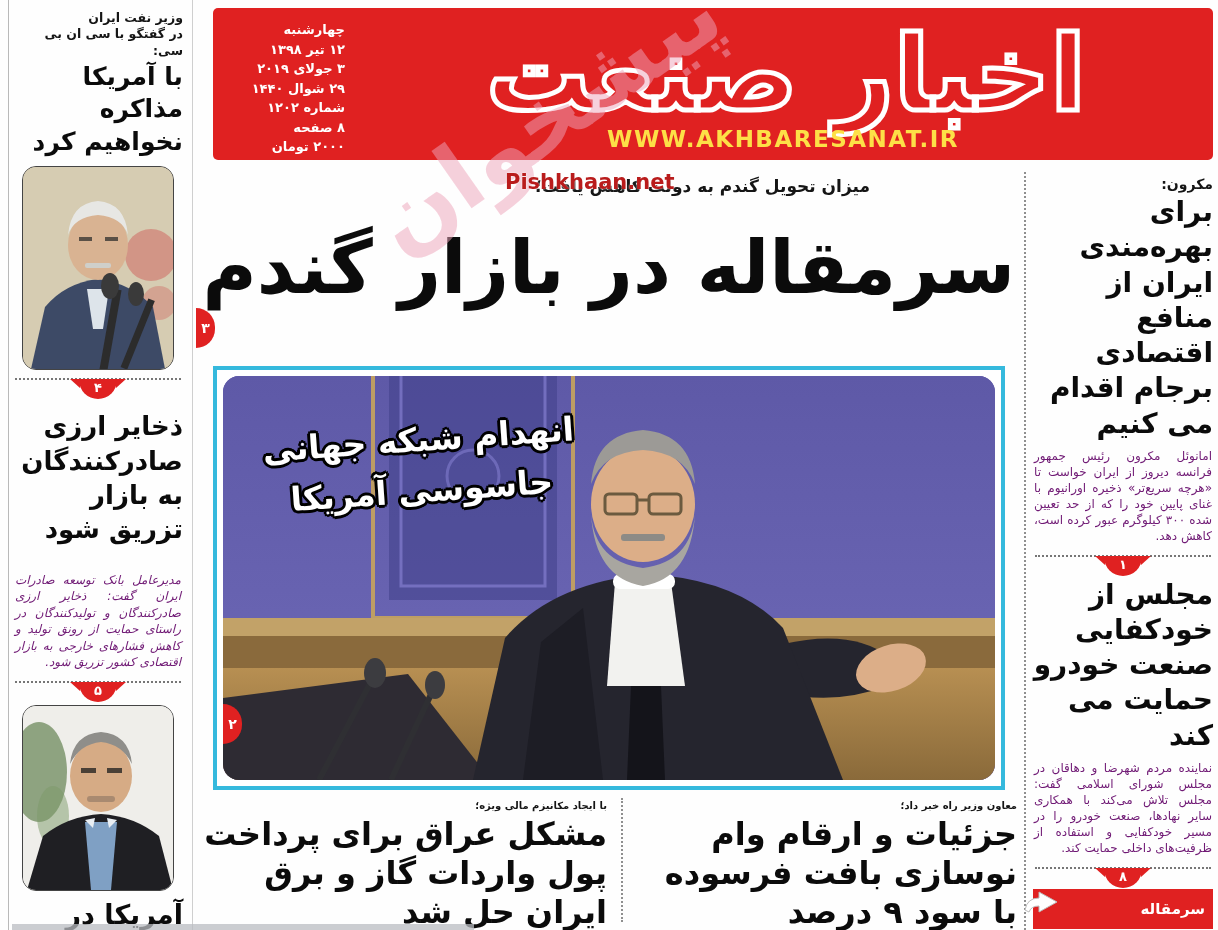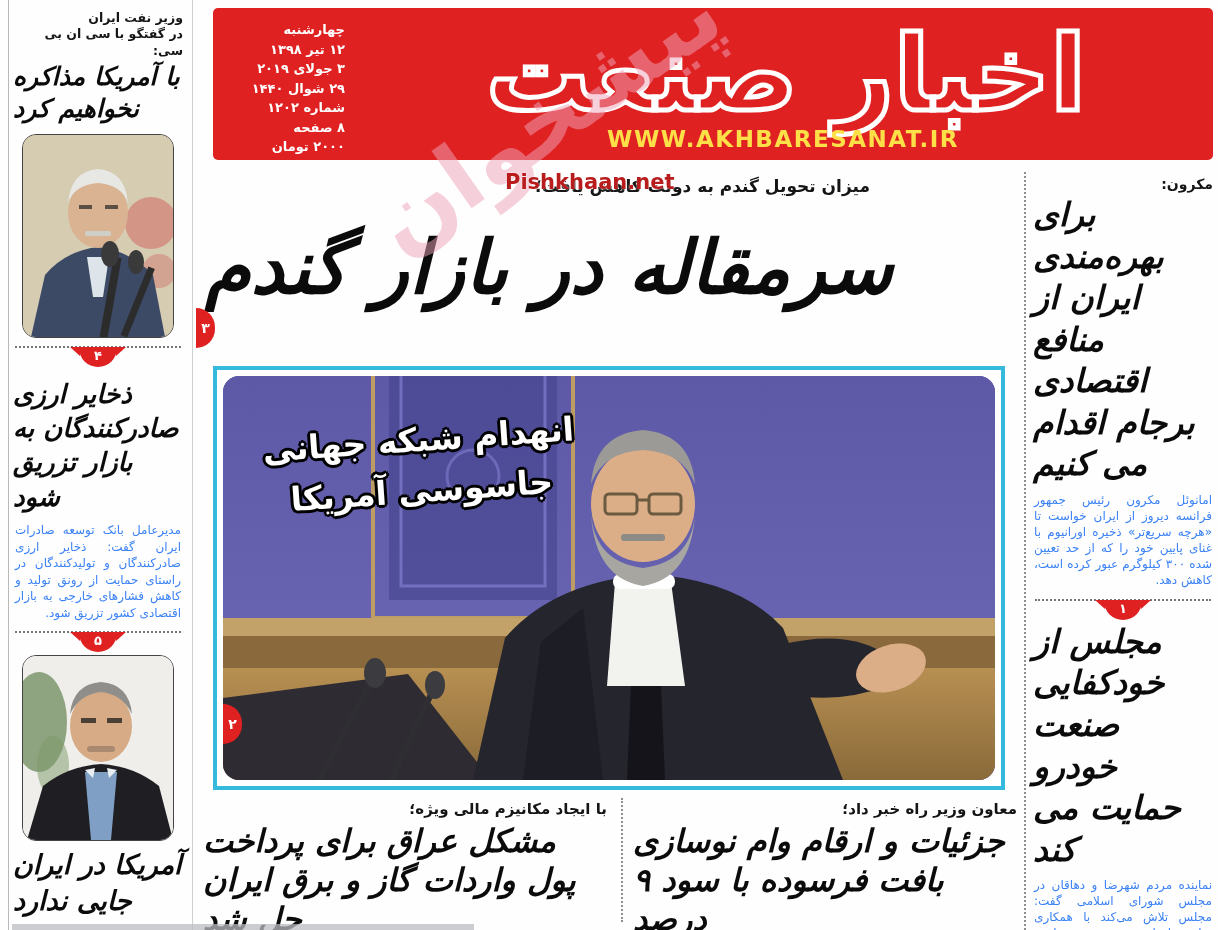--- a/index.html
+++ b/index.html
@@ -20,64 +20,64 @@
   .dateline span{display:block;}
   .logo-svg{position:absolute;left:128px;top:0;}
   .site-url{position:absolute;left:330px;bottom:8px;width:480px;text-align:center;color:#fde047;font-weight:800;font-size:23px;letter-spacing:1.5px;font-family:"DejaVu Sans",sans-serif;}
 
   
   .wm-fa{position:absolute;left:492px;top:18px;width:240px;font-size:92px;font-weight:bold;color:#eea4ba;opacity:.5;transform:rotate(-35deg);z-index:6;direction:rtl;pointer-events:none;}
   .wm-en{position:absolute;left:505px;top:170px;font-size:21px;font-weight:800;color:#b91c1c;z-index:7;text-shadow:0 0 2px #fff;}
 
   
   .kicker{font-weight:bold;color:#151515;direction:rtl;text-align:right;}
-  .headline{font-weight:bold;color:#0b0b0b;direction:rtl;text-align:left;font-style:italic;}
-  .bodytext{color:#3b82f6;direction:rtl;text-align:justify;}
+  .headline{font-weight:bold;color:#0b0b0b;direction:rtl;text-align:right;}
+  .bodytext{color:#701a75;direction:rtl;text-align:justify;}
 
   
   .divider{position:relative;height:26px;}
   .divider::before{content:"";position:absolute;left:1%;right:1%;top:6px;border-top:2px dotted #767676;}
   .nb{position:absolute;left:50%;transform:translateX(-50%);top:7px;width:38px;height:20px;background:var(--red);border-radius:0 0 20px 20px;color:#fff;font-size:13px;line-height:18px;text-align:center;font-weight:bold;}
   .nb::before{content:"";position:absolute;right:-9px;top:0;border-bottom:9px solid transparent;border-left:10px solid var(--red);}
   .nb::after{content:"";position:absolute;left:-9px;top:0;border-bottom:9px solid transparent;border-right:10px solid var(--red);}
 
   
   .sb{position:absolute;width:19px;height:40px;background:var(--red);border-radius:0 20px 20px 0;color:#fff;font-size:14px;font-weight:bold;display:flex;align-items:center;justify-content:center;z-index:5;}
 
   
   .leftcol{position:absolute;left:13px;top:10px;width:170px;}
   .lc-kicker{font-size:12.5px;line-height:1.3;}
   .lc-headline1{font-size:25px;line-height:1.3;margin-top:2px;}
   .photo-frame{width:152px;height:204px;margin:8px auto 2px auto;border:1px solid #444;border-radius:14px;overflow:hidden;background:#d6ccb2;}
   .photo-frame2{width:152px;height:186px;margin:4px auto 4px auto;border:1px solid #444;border-radius:14px;overflow:hidden;background:#efeeea;}
   .lc-kicker2{font-size:11.5px;margin-top:2px;}
   .lc-headline2{font-size:26px;line-height:1.32;margin-top:11px;}
-  .lc-body{font-size:12px;line-height:1.38;margin-top:8px;padding:0 2px;}
+  .lc-body{font-size:12px;line-height:1.38;margin-top:25px;padding:0 2px;font-style:italic;}
   .lc-headline3{font-size:27px;line-height:1.32;margin-top:6px;}
 
   
   .main-kicker{position:absolute;left:350px;top:176px;width:520px;font-size:17px;z-index:4;}
   .main-headline{position:absolute;left:205px;top:192px;width:810px;font-size:74px;line-height:150px;white-space:nowrap;letter-spacing:-2px;z-index:3;}
   .main-photo{position:absolute;left:213px;top:366px;width:792px;height:424px;border:4px solid var(--cyan);background:#fff;padding:6px;z-index:2;}
   .main-photo-inner{position:relative;width:100%;height:100%;border-radius:16px;overflow:hidden;background:#5e59a7;}
   .caption{position:absolute;left:22px;top:38px;width:350px;transform:rotate(-4deg);direction:rtl;text-align:center;}
   .cap{color:#fff;font-weight:bold;font-size:33px;line-height:1.55;
        text-shadow:-2px -2px 0 #000,2px -2px 0 #000,-2px 2px 0 #000,2px 2px 0 #000,0 -3px 0 #000,0 3px 0 #000,-3px 0 0 #000,3px 0 0 #000;}
 
   .bl-block{position:absolute;left:203px;top:800px;width:404px;}
   .br-block{position:absolute;left:633px;top:800px;width:384px;}
-  .bottom-kicker{font-size:15px;}
+  .bottom-kicker{font-size:10px;}
   .bottom-headline{font-size:32px;line-height:1.22;margin-top:4px;}
 
   
   .rightcol{position:absolute;left:1033px;top:176px;width:180px;}
   .rc-kicker{font-size:14px;}
-  .rc-headline{font-size:33px;line-height:1.26;margin-top:2px;}
+  .rc-headline{font-size:28px;line-height:1.26;margin-top:2px;}
   .rc-body{font-size:12px;line-height:1.33;margin-top:8px;padding:0 1px;}
-  .ed-bar{position:relative;height:14px;background:var(--red);margin-top:2px;display:flex;align-items:center;}
+  .ed-bar{position:relative;height:40px;background:var(--red);margin-top:2px;display:flex;align-items:center;}
   .ed-bar-label{color:#fff;font-weight:bold;font-size:15px;direction:rtl;margin-right:8px;margin-left:auto;}
   .ed-arrow{position:absolute;left:-10px;top:1px;}
   .ed-headline{font-size:17px;line-height:1.25;margin-top:8px;}
   .ed-photo{width:100px;height:94px;border:4px solid #151515;margin:8px auto 4px auto;background:#e9e5dc;overflow:hidden;}
 
   .cut-strip{position:absolute;left:12px;top:924px;width:462px;height:6px;background:#b9bcc2;opacity:.75;}
 </style>
 </head>
 <body>
 

